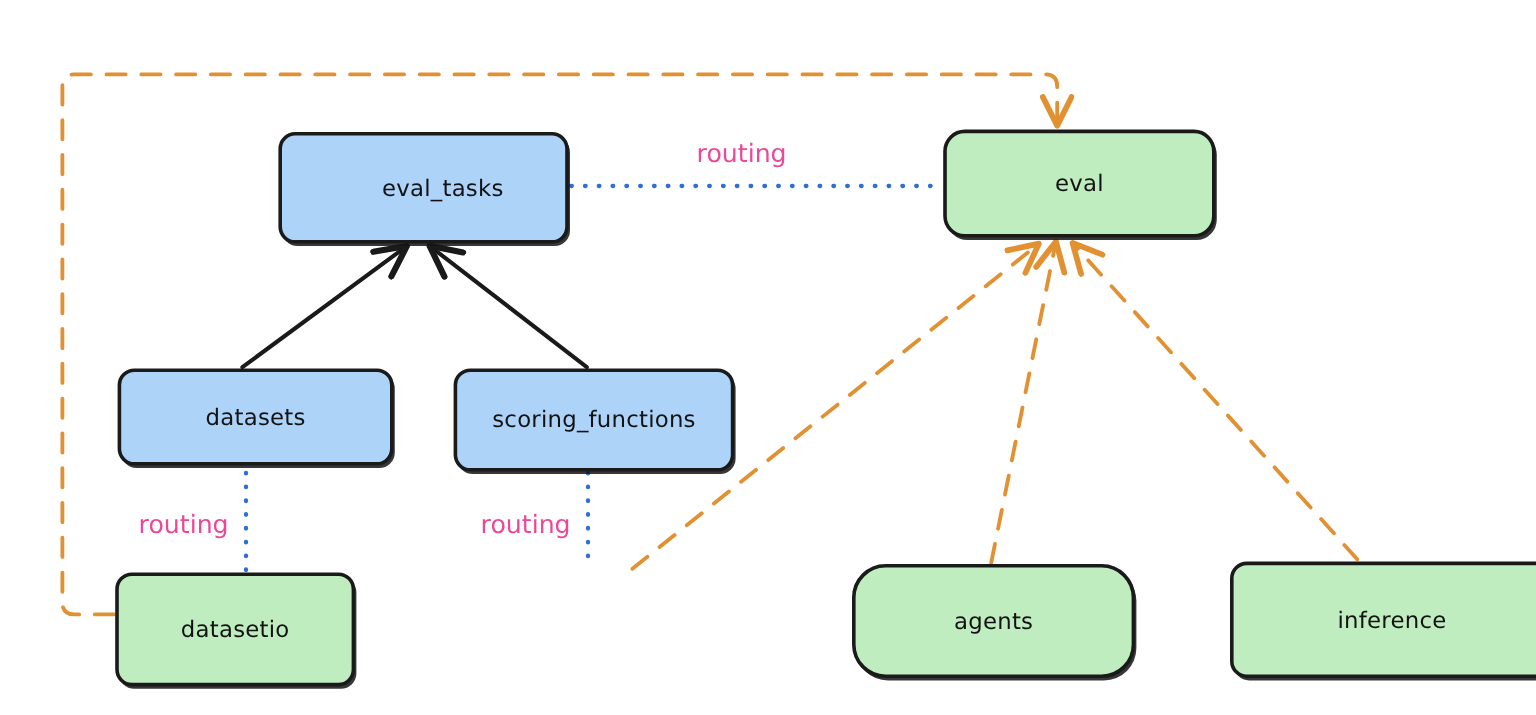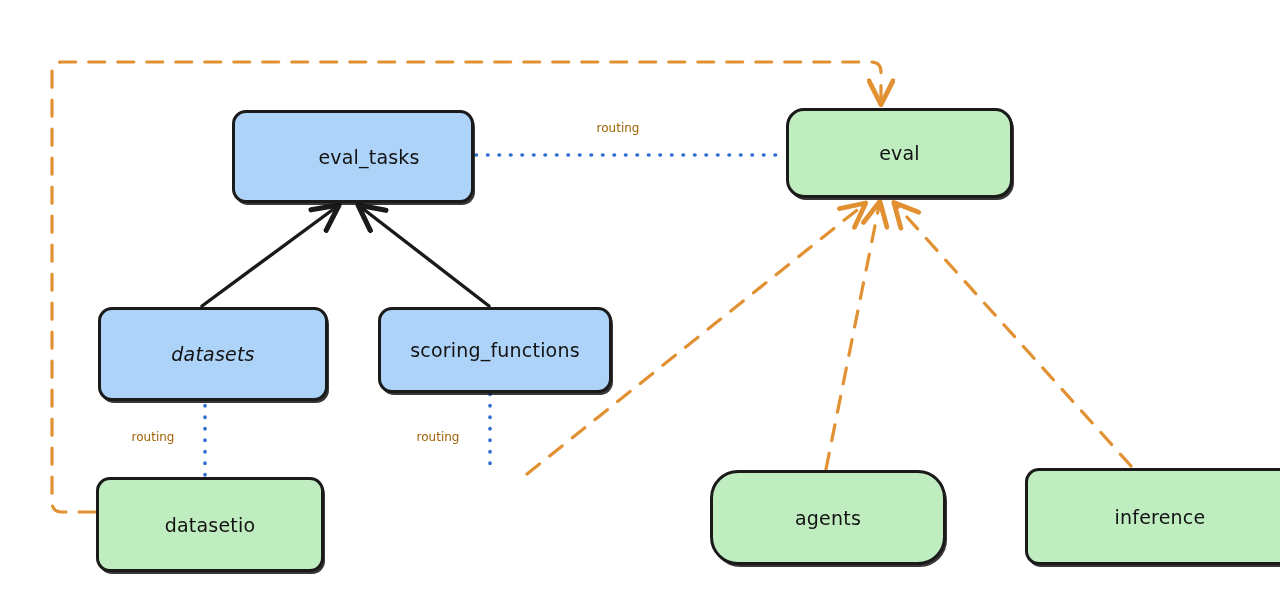--- a/index.html
+++ b/index.html
@@ -42,22 +42,22 @@
   }
   .node.blue  { background: #aed3f9; }
   .node.green { background: #c0edbf; }
   .node-label {
     pointer-events: none;
     white-space: nowrap;
   }
   .edge-label {
     position: absolute;
     font-family: "DejaVu Sans", sans-serif;
-    font-size: 12px;
-    color: #a16207;
+    font-size: 21px;
+    color: #ec4899;
     white-space: nowrap;
     transform: translate(-50%, -50%);
   }
 </style>
 </head>
 <body>
 
 <div id="canvas">
 
   <svg id="edges" viewBox="0 0 1280 596" width="1280" height="596" xmlns="http://www.w3.org/2000/svg">
@@ -91,29 +91,29 @@
   </svg>
 
   <div class="node blue" style="left:232px; top:110px; width:242px; height:93px;padding-left:32px;">
     <span class="node-label">eval_tasks</span>
   </div>
 
   <div class="node green" style="left:786px; top:108px; width:227px; height:90px;border-radius:18px;">
     <span class="node-label">eval</span>
   </div>
 
-  <div class="node blue" style="left:98px; top:307px; width:230px; height:94px;font-style:italic;">
+  <div class="node blue" style="left:98px; top:307px; width:230px; height:81px;">
     <span class="node-label">datasets</span>
   </div>
 
   <div class="node blue" style="left:378px; top:307px; width:234px; height:86px;">
     <span class="node-label">scoring_functions</span>
   </div>
 
-  <div class="node green" style="left:96px; top:477px; width:228px; height:95px;">
+  <div class="node green" style="left:96px; top:477px; width:200px; height:95px;">
     <span class="node-label">datasetio</span>
   </div>
 
 
   <div class="node green" style="left:710px; top:470px; width:236px; height:95px;border-radius:28px;">
     <span class="node-label">agents</span>
   </div>
 
   <div class="node green" style="left:1025px; top:468px; width:270px; height:97px;">
     <span class="node-label">inference</span>

